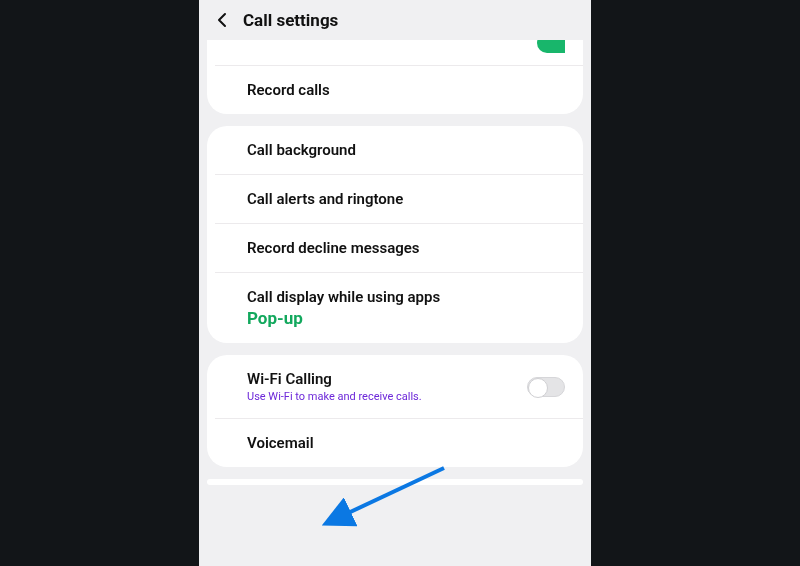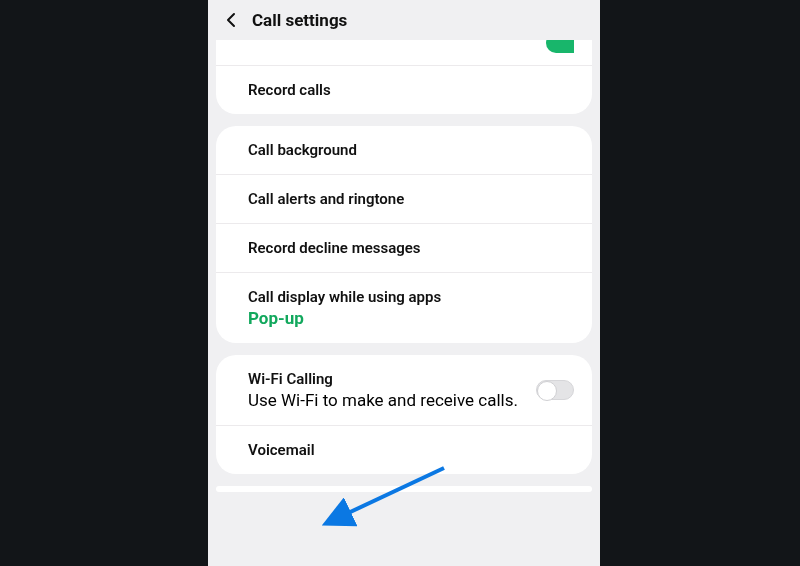--- a/index.html
+++ b/index.html
@@ -6,21 +6,21 @@
   body {
     background: #121518;
     width: 800px;
     height: 566px;
     overflow: hidden;
     font-family: -apple-system, "Segoe UI", Roboto, Arial, sans-serif;
     position: relative;
   }
   .phone {
     position: absolute;
-    left: 208px;
+    left: 199px;
     top: 0;
     width: 392px;
     height: 566px;
     background: #f0f0f2;
     display: flex;
     flex-direction: column;
   }
   .header {
     display: flex;
     align-items: center;
@@ -55,38 +55,39 @@
   .card.first {
     border-top-left-radius: 0;
     border-top-right-radius: 0;
     margin-top: 0;
   }
   .row {
     padding: 15px 18px 15px 32px;
     display: flex;
     align-items: center;
     justify-content: space-between;
+    margin-left: 8px;
   }
   .row + .row {
     border-top: 1px solid #eceaec;
   }
   .row-label {
     font-size: 15px;
     font-weight: 600;
     color: #111;
   }
   .row-sub {
     font-size: 17px;
     font-weight: 700;
     color: #12a85d;
     margin-top: 2px;
   }
   .row-sub-gray {
-    font-size: 17px;
-    color: #000000;
+    font-size: 11px;
+    color: #6d28d9;
     margin-top: 2px;
   }
   .row-text {
     display: flex;
     flex-direction: column;
   }
   
   .toggle {
     width: 38px;
     height: 20px;

